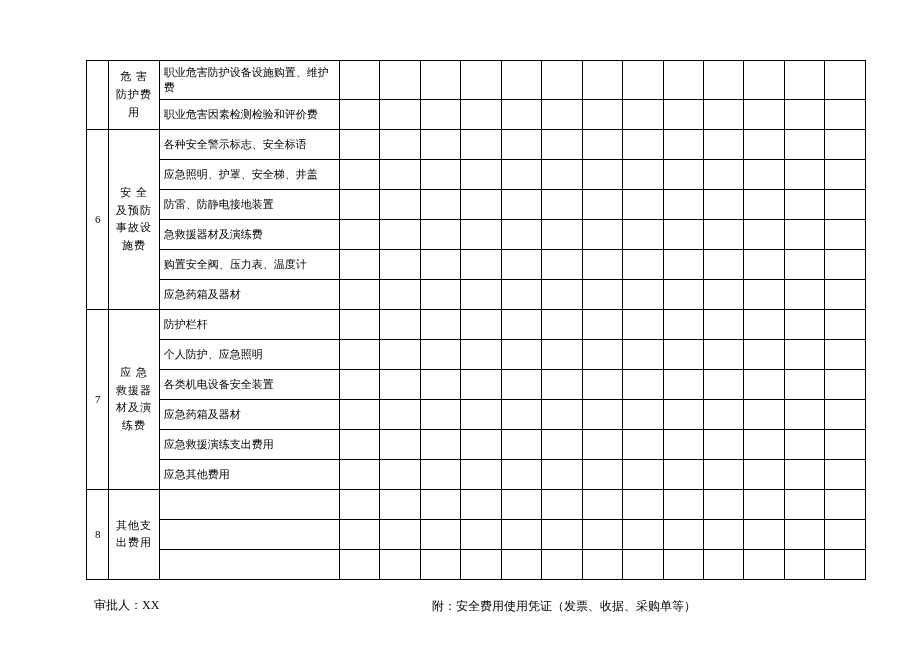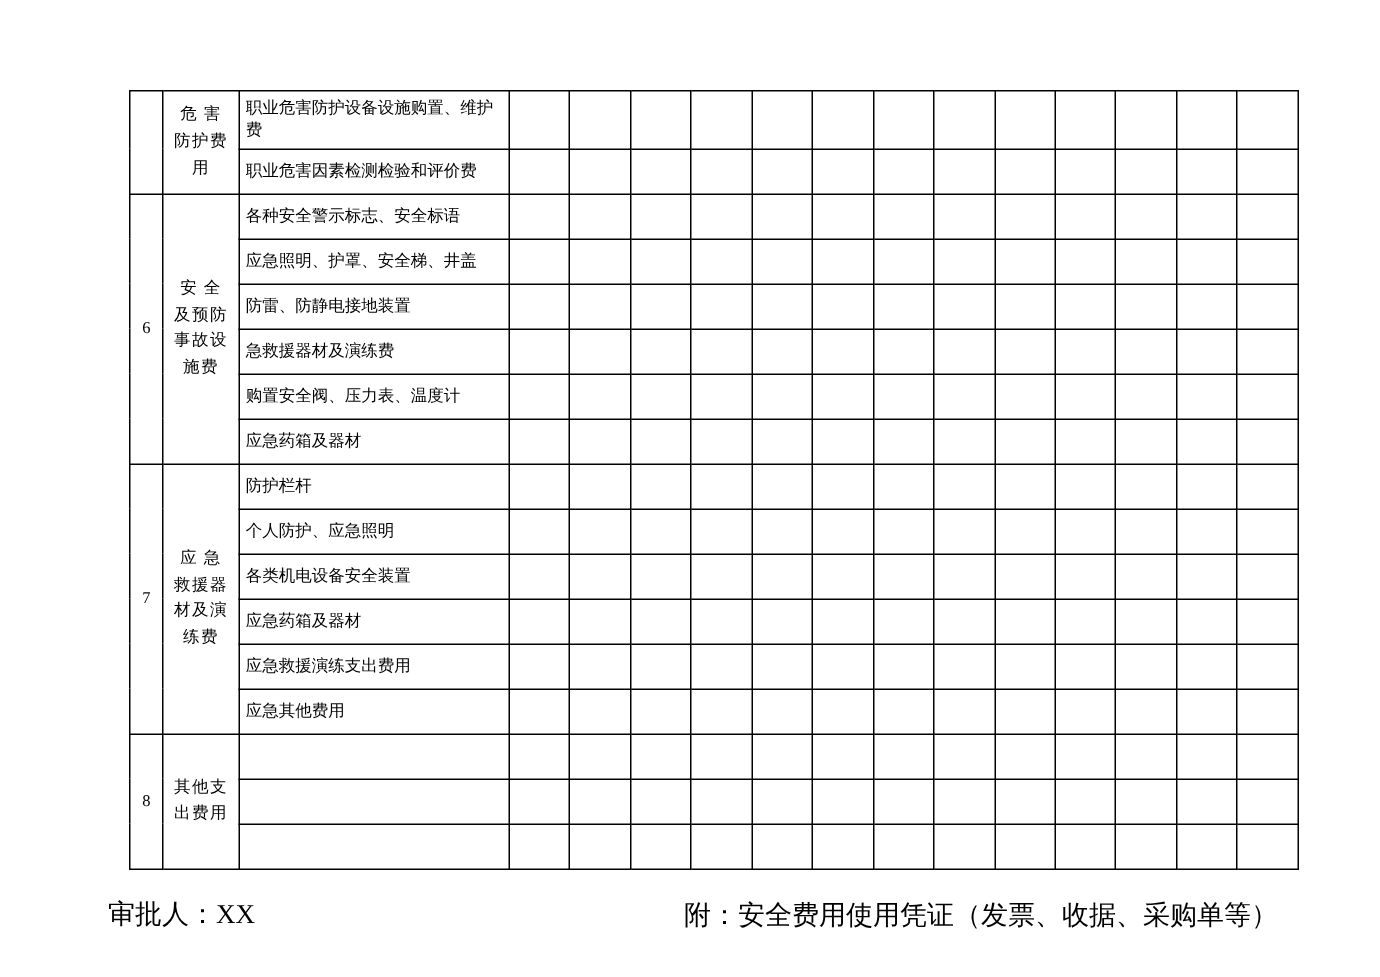--- a/index.html
+++ b/index.html
@@ -45,29 +45,29 @@
       width: 180px;
       text-align: left;
       padding-left: 4px;
       line-height: 1.35;
     }
     td.data {
       width: 40px;
     }
     .footer {
       position: absolute;
-      left: 72px;
+      left: 94px;
       top: 597px;
       width: 780px;
-      font-size: 18px;
+      font-size: 12px;
       display: flex;
     }
     .footer .col1 { flex: 0 0 160px; }
     .footer .col2 { flex: 0 0 280px; line-height: 1.5;}
-    .footer .col3 { flex: 1; text-align: right; line-height: 1.5;}
+    .footer .col3 { flex: 1; text-align: center; line-height: 1.5;}
   </style>
 </head>
 <body>
 
 <div class="table-wrap">
 <table>
   <colgroup>
     <col style="width:22px">
     <col style="width:50px">
     <col style="width:178px">

